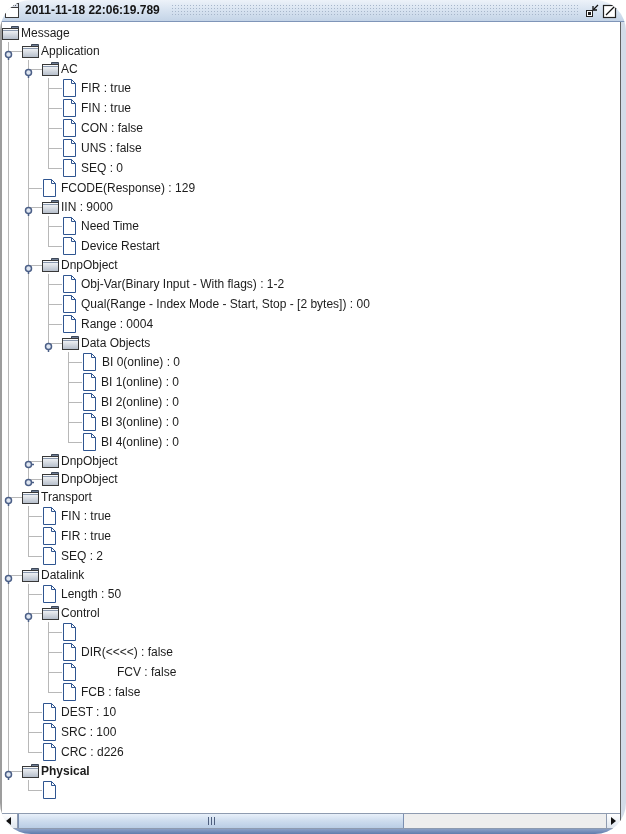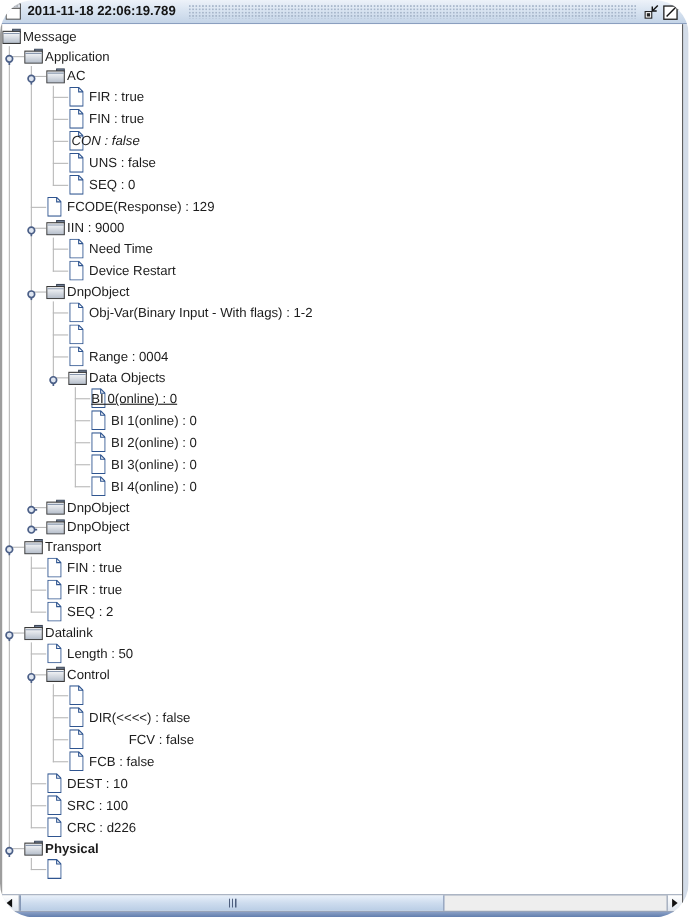--- a/index.html
+++ b/index.html
@@ -185,21 +185,21 @@
               <path d="M0.5 0.5 H8.5 L12.5 4.5 V17.5 H0.5 Z" fill="#ffffff" stroke="#2f5590"></path>
               <path d="M8.5 0.5 V4.5 H12.5" fill="none" stroke="#2f5590"></path>
             </svg></span>
           <span class="lbl" style="left: 79px; top: 0px; height: 20px; line-height: 20px;">FIN : true</span>
         </div>
         <div class="row" style="top: 94px; height: 20px;">
           <span class="icon" style="left: 61px; top: 1px;"><svg width="13" height="18" viewBox="0 0 13 18">
               <path d="M0.5 0.5 H8.5 L12.5 4.5 V17.5 H0.5 Z" fill="#ffffff" stroke="#2f5590"></path>
               <path d="M8.5 0.5 V4.5 H12.5" fill="none" stroke="#2f5590"></path>
             </svg></span>
-          <span class="lbl" style="left: 63px; top: 0px; height: 20px; line-height: 20px; font-style: italic;">CON : false</span>
+          <span class="lbl" style="left: 79px; top: 0px; height: 20px; line-height: 20px;">CON : false</span>
         </div>
         <div class="row" style="top: 114px; height: 20px;">
           <span class="icon" style="left: 61px; top: 1px;"><svg width="13" height="18" viewBox="0 0 13 18">
               <path d="M0.5 0.5 H8.5 L12.5 4.5 V17.5 H0.5 Z" fill="#ffffff" stroke="#2f5590"></path>
               <path d="M8.5 0.5 V4.5 H12.5" fill="none" stroke="#2f5590"></path>
             </svg></span>
           <span class="lbl" style="left: 79px; top: 0px; height: 20px; line-height: 20px;">UNS : false</span>
         </div>
         <div class="row" style="top: 134px; height: 20px;">
           <span class="icon" style="left: 61px; top: 1px;"><svg width="13" height="18" viewBox="0 0 13 18">
@@ -270,20 +270,21 @@
               <path d="M0.5 0.5 H8.5 L12.5 4.5 V17.5 H0.5 Z" fill="#ffffff" stroke="#2f5590"></path>
               <path d="M8.5 0.5 V4.5 H12.5" fill="none" stroke="#2f5590"></path>
             </svg></span>
           <span class="lbl" style="left: 79px; top: 0px; height: 20px; line-height: 20px;">Obj-Var(Binary Input - With flags) : 1-2</span>
         </div>
         <div class="row" style="top: 270px; height: 20px;">
           <span class="icon" style="left: 61px; top: 1px;"><svg width="13" height="18" viewBox="0 0 13 18">
               <path d="M0.5 0.5 H8.5 L12.5 4.5 V17.5 H0.5 Z" fill="#ffffff" stroke="#2f5590"></path>
               <path d="M8.5 0.5 V4.5 H12.5" fill="none" stroke="#2f5590"></path>
             </svg></span>
+          <span class="lbl" style="left: 79px; top: 0px; height: 20px; line-height: 20px;">Qual(Range - Index Mode - Start, Stop - [2 bytes]) : 00</span>
         </div>
         <div class="row" style="top: 290px; height: 20px;">
           <span class="icon" style="left: 61px; top: 1px;"><svg width="13" height="18" viewBox="0 0 13 18">
               <path d="M0.5 0.5 H8.5 L12.5 4.5 V17.5 H0.5 Z" fill="#ffffff" stroke="#2f5590"></path>
               <path d="M8.5 0.5 V4.5 H12.5" fill="none" stroke="#2f5590"></path>
             </svg></span>
           <span class="lbl" style="left: 79px; top: 0px; height: 20px; line-height: 20px;">Range : 0004</span>
         </div>
         <div class="row" style="top: 310px; height: 18px;">
           <span class="icon" style="left: 60px; top: 2px;"><svg width="17" height="14" viewBox="0 0 17 14">
@@ -301,21 +302,21 @@
         </div>
         <span class="handle" style="left: 41px; top: 314px;"><svg width="11" height="11" viewBox="0 0 11 11">
             <circle cx="5.5" cy="5.5" r="3" fill="#dfe6f1" stroke="#4b5f87" stroke-width="1.5"></circle>
             <line x1="5.5" y1="8.5" x2="5.5" y2="11" stroke="#4b5f87" stroke-width="1.5"></line>
           </svg></span>
         <div class="row" style="top: 328px; height: 20px;">
           <span class="icon" style="left: 81px; top: 1px;"><svg width="13" height="18" viewBox="0 0 13 18">
               <path d="M0.5 0.5 H8.5 L12.5 4.5 V17.5 H0.5 Z" fill="#ffffff" stroke="#2f5590"></path>
               <path d="M8.5 0.5 V4.5 H12.5" fill="none" stroke="#2f5590"></path>
             </svg></span>
-          <span class="lbl" style="left: 81px; top: 0px; height: 20px; line-height: 20px; text-decoration: underline;">BI 0(online) : 0</span>
+          <span class="lbl" style="left: 100px; top: 0px; height: 20px; line-height: 20px;">BI 0(online) : 0</span>
         </div>
         <div class="row" style="top: 348px; height: 20px;">
           <span class="icon" style="left: 81px; top: 1px;"><svg width="13" height="18" viewBox="0 0 13 18">
               <path d="M0.5 0.5 H8.5 L12.5 4.5 V17.5 H0.5 Z" fill="#ffffff" stroke="#2f5590"></path>
               <path d="M8.5 0.5 V4.5 H12.5" fill="none" stroke="#2f5590"></path>
             </svg></span>
           <span class="lbl" style="left: 99px; top: 0px; height: 20px; line-height: 20px;">BI 1(online) : 0</span>
         </div>
         <div class="row" style="top: 368px; height: 20px;">
           <span class="icon" style="left: 81px; top: 1px;"><svg width="13" height="18" viewBox="0 0 13 18">

